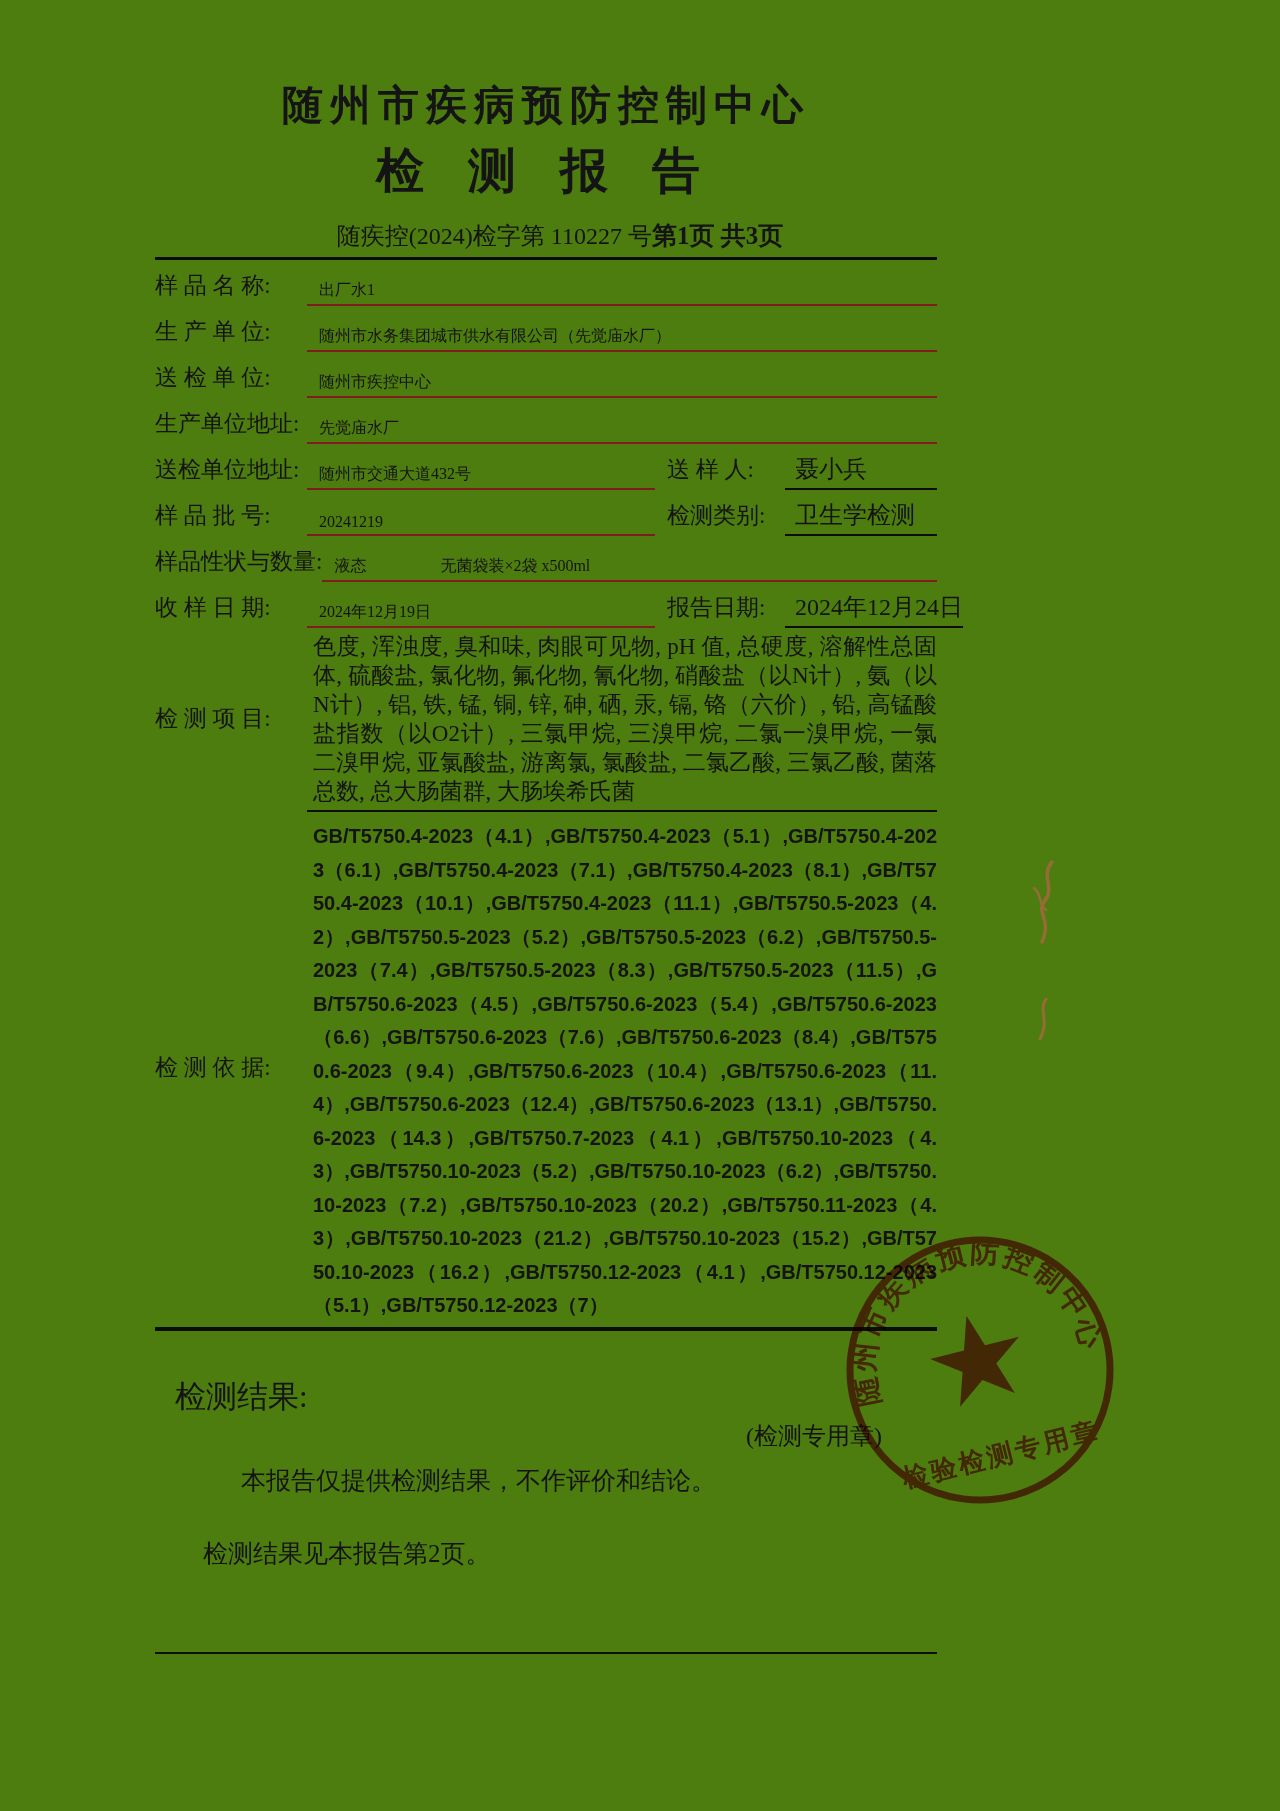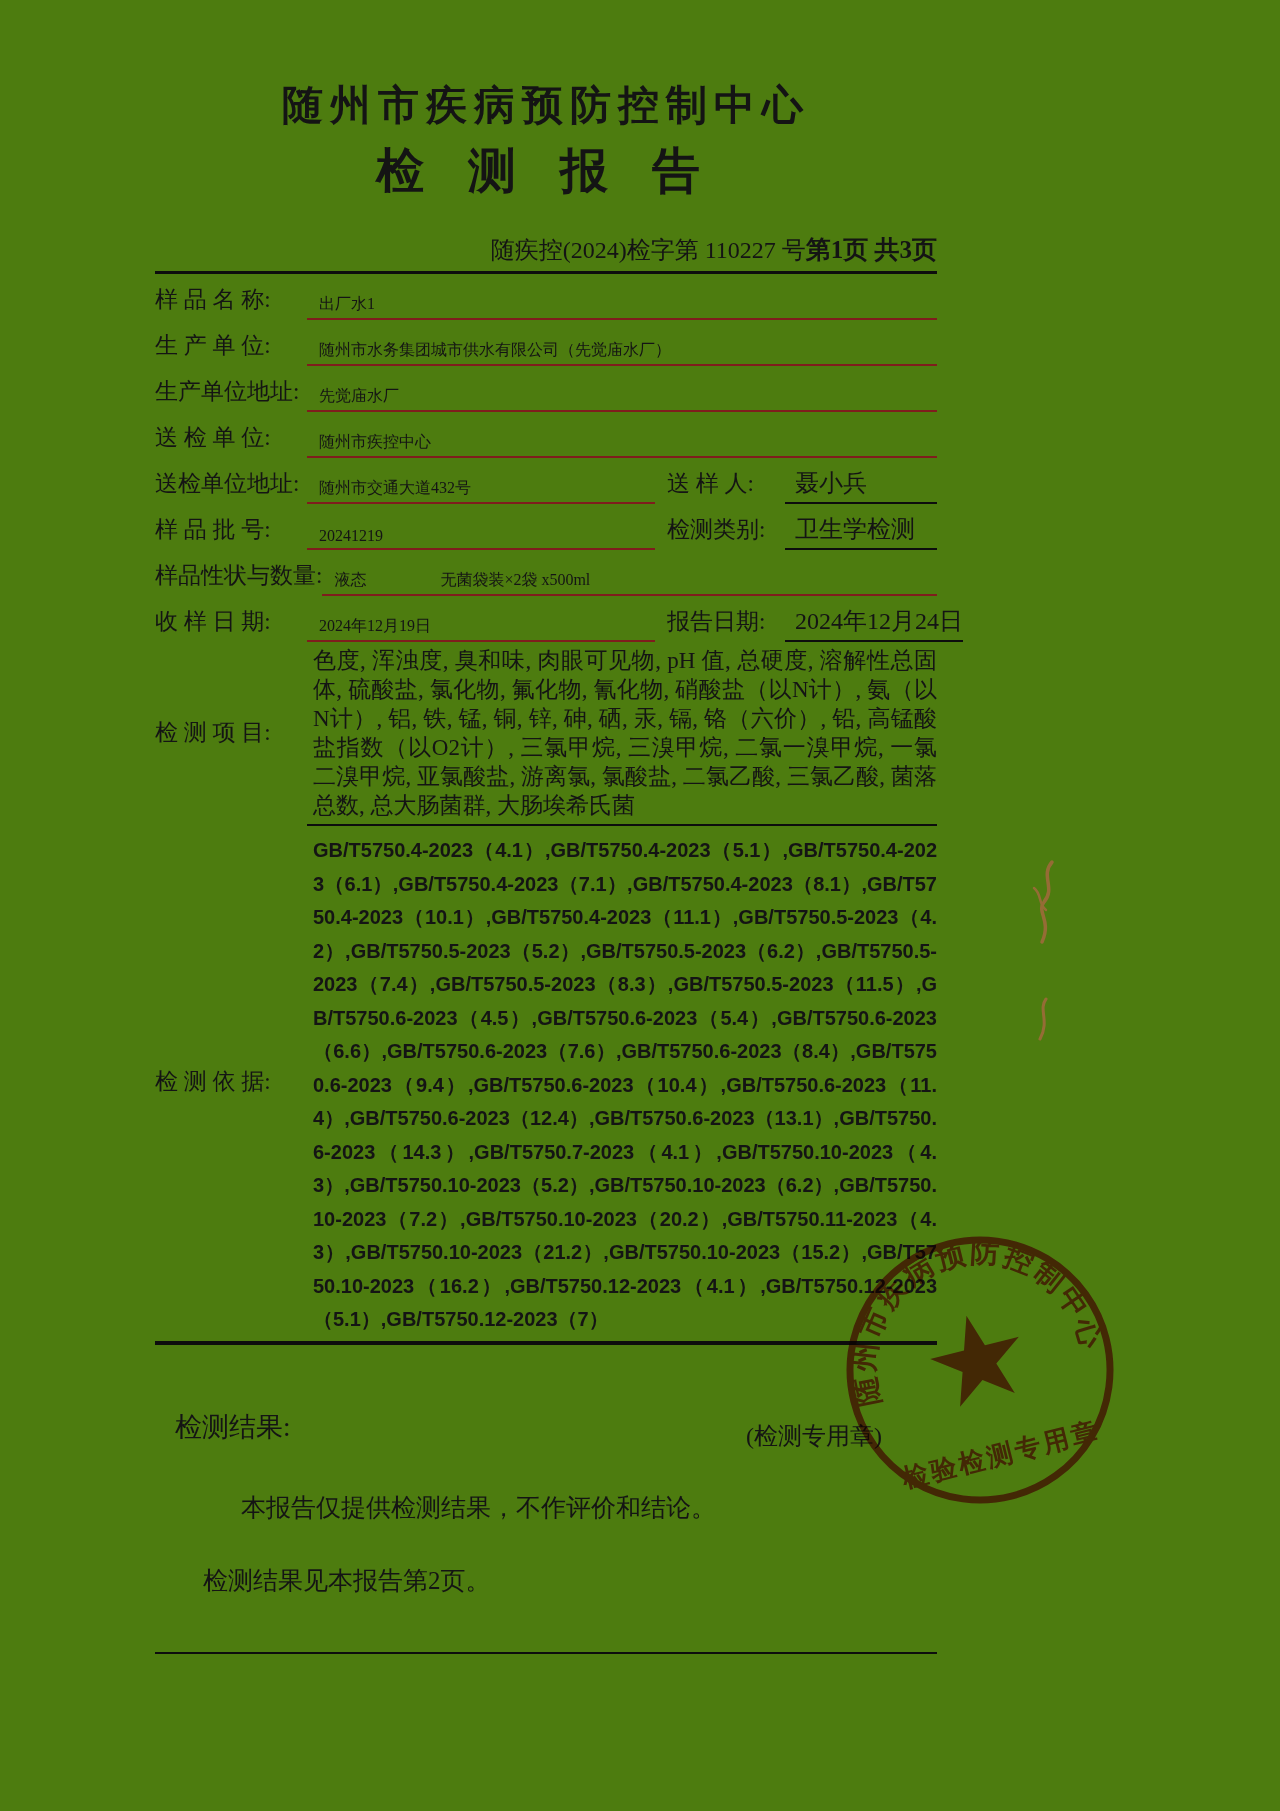--- a/index.html
+++ b/index.html
@@ -4,39 +4,39 @@
 <style>
   html,body{margin:0;padding:0;background:#e8e8e8;}
   .page{
     position:relative;width:1280px;height:1811px;background:#4d7c0f;
     font-family:"Liberation Serif","DejaVu Serif",serif;color:#141414;
     margin:0 auto;overflow:hidden;
   }
   .content{position:absolute;left:155px;top:78px;width:782px;}
   .org-title{font-size:41px;font-weight:700;text-align:center;letter-spacing:7px;white-space:nowrap;}
   .report-title{font-size:48px;font-weight:800;text-align:center;letter-spacing:16px;margin-top:6px;white-space:nowrap;}
-  .doc-row{display:flex;justify-content:flex-end;align-items:flex-end;margin-top:30px;padding-left:28px;}
+  .doc-row{display:flex;justify-content:center;align-items:flex-end;margin-top:16px;padding-left:28px;}
   .doc-no{font-size:24px;}
   .page-info{font-size:25px;font-weight:700;}
   .divider{border-top:3px solid #0d0d0d;margin-top:5px;}
   .frow{display:flex;align-items:flex-end;min-height:46px;}
   .flabel{flex:0 0 152px;font-size:23px;padding-bottom:5px;white-space:nowrap;}
   .fvalue{flex:1;border-bottom:2px solid #7f1d1d;font-size:16px;padding:0 0 3px 12px;white-space:nowrap;}
   .fvalue.narrow{flex:0 0 336px;}
   .flabel2{flex:0 0 118px;font-size:23px;padding:0 0 5px 12px;white-space:nowrap;}
   .fvalue2{flex:1;border-bottom:2px solid #0d0d0d;font-size:24px;padding:0 0 3px 10px;white-space:nowrap;}
   .qty{margin-left:74px;}
   .frow-multi{display:flex;align-items:center;margin-top:2px;}
   .fvalue-block{flex:1;border-bottom:2px solid #0d0d0d;font-size:23px;line-height:29px;
     padding:2px 0 4px 6px;text-align:justify;}
   .fvalue-basis{flex:1;font-size:20px;line-height:33.5px;padding:6px 0 4px 6px;
     font-family:"Liberation Sans","DejaVu Sans",sans-serif;font-weight:600;
     text-align:justify;word-break:break-all;}
   .thick-divider{border-top:4px solid #0d0d0d;}
-  .results-label{margin-top:64px;padding-left:20px;font-size:27px;}
+  .results-label{margin-top:45px;padding-left:20px;font-size:31px;}
   .note1{margin-top:46px;margin-left:86px;font-size:25px;}
   .note2{margin-top:40px;margin-left:48px;font-size:25px;}
   .stamp-caption{position:absolute;left:726px;top:1420px;font-size:24px;white-space:nowrap;margin-left:20px;}
   .stamp{position:absolute;left:838px;top:1228px;width:284px;height:284px;
     transform:rotate(-14deg);opacity:.88;mix-blend-mode:multiply;}
   .bottom-line{position:absolute;left:155px;top:1652px;width:782px;border-top:2.5px solid #0d0d0d;}
   .red-mark{position:absolute;opacity:.55;}
 </style>
 </head>
 <body>
@@ -57,27 +57,27 @@
       <span class="flabel">样 品 名 称:</span>
       <span class="fvalue">出厂水1</span>
     </div>
 
     <div class="frow">
       <span class="flabel">生 产 单 位:</span>
       <span class="fvalue">随州市水务集团城市供水有限公司（先觉庙水厂）</span>
     </div>
 
     <div class="frow">
-      <span class="flabel">生产单位地址:</span>
-      <span class="fvalue">先觉庙水厂</span>
+      <span class="flabel">送 检 单 位:</span>
+      <span class="fvalue">随州市疾控中心</span>
     </div>
 
     <div class="frow">
-      <span class="flabel">送 检 单 位:</span>
-      <span class="fvalue">随州市疾控中心</span>
+      <span class="flabel">生产单位地址:</span>
+      <span class="fvalue">先觉庙水厂</span>
     </div>
 
     <div class="frow">
       <span class="flabel">送检单位地址:</span>
       <span class="fvalue narrow">随州市交通大道432号</span>
       <span class="flabel2">送 样 人:</span>
       <span class="fvalue2">聂小兵</span>
     </div>
 
     <div class="frow">

